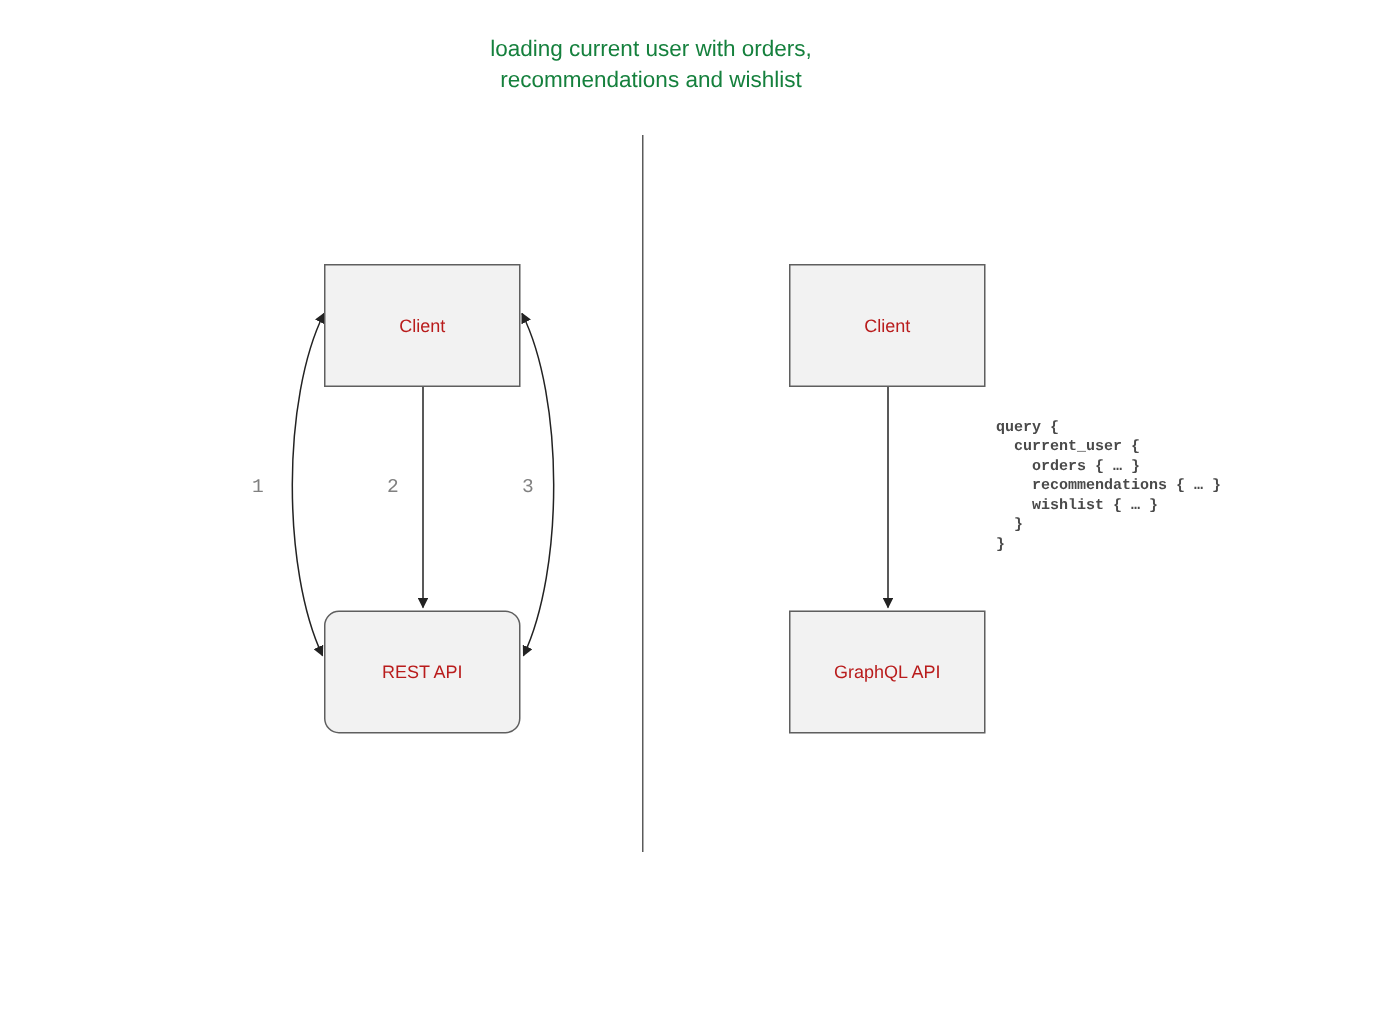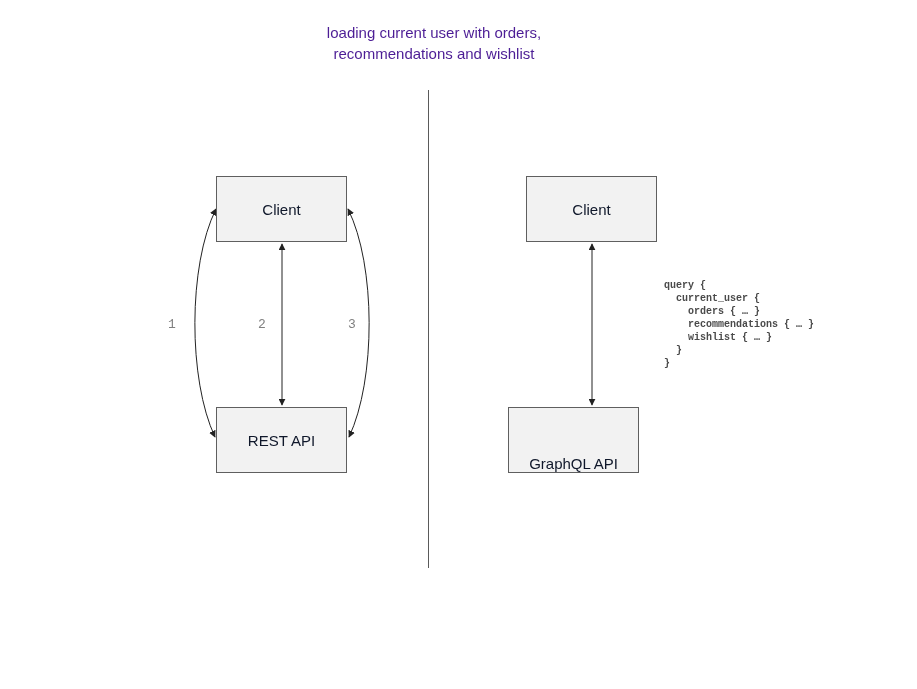--- a/index.html
+++ b/index.html
@@ -16,48 +16,48 @@
     overflow: hidden;
   }
   .title {
     position: absolute;
     top: 22px;
     left: 234px;
     width: 400px;
     text-align: center;
     font-size: 15px;
     line-height: 1.4;
-    color: #4c1d95;
+    color: #15803d;
     white-space: pre-line;
   }
   .divider {
     position: absolute;
     left: 428px;
     top: 90px;
     width: 1px;
     height: 478px;
     background: #5a5a5a;
   }
   .node {
     position: absolute;
     width: 131px;
-    height: 66px;
+    height: 82px;
     background: #f2f2f2;
     border: 1px solid #5f5f5f;
     display: flex;
     align-items: center;
     justify-content: center;
-    font-size: 15px;
-    color: #0f172a;
+    font-size: 12px;
+    color: #b91c1c;
     box-sizing: border-box;
   }
   .node-client-left  { left: 216px; top: 176px; }
-  .node-rest         { left: 216px; top: 407px; }
+  .node-rest         { left: 216px; top: 407px; border-radius: 10px; }
   .node-client-right { left: 526px; top: 176px; }
-  .node-graphql      { left: 508px; top: 407px; align-items: flex-end; }
+  .node-graphql      { left: 526px; top: 407px; }
   .code {
     position: absolute;
     font-family: "Liberation Mono", "DejaVu Sans Mono", monospace;
     white-space: pre;
     color: #4a4a4a;
   }
   .endpoints {
     left: 8px;
     top: 177px;
     font-size: 9.5px;

